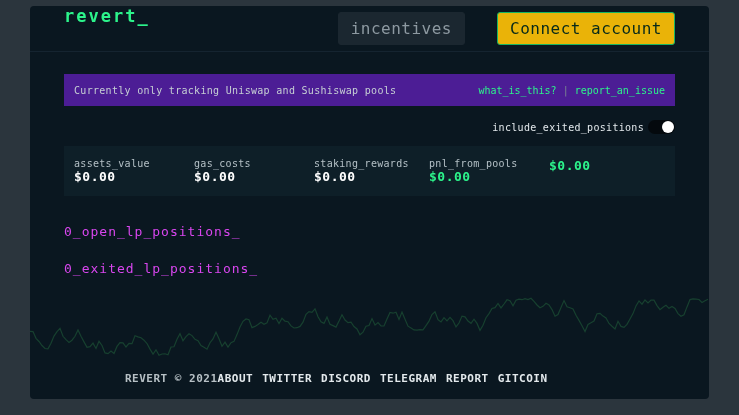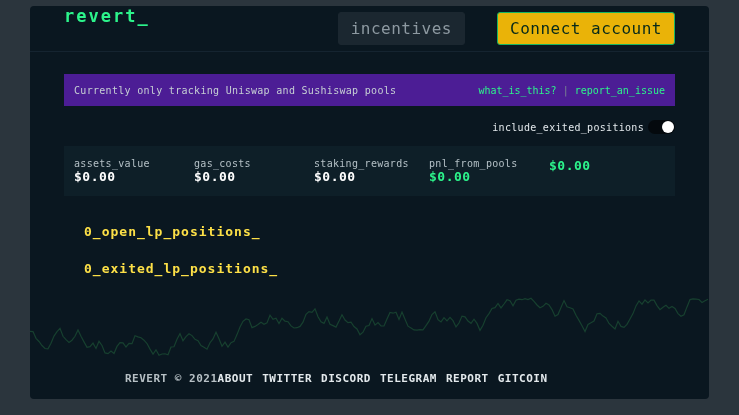--- a/index.html
+++ b/index.html
@@ -102,24 +102,23 @@
     background: #0e1f28;
     padding: 12px 0 12px 10px;
     display: grid;
     grid-template-columns: 120px 120px 115px 120px 1fr;
   }
   .stat-label { font-size: 10px; color: #b4c0c6; letter-spacing: 0.3px; }
   .stat-value { font-size: 13px; font-weight: bold; color: #ffffff; letter-spacing: 0.5px; }
   .stat-value.green { color: #2cf48b; }
   .section-heading {
     font-size: 13px;
-    font-weight: bold;
-    color: #fde047;
+    font-weight: normal;
+    color: #d946ef;
     letter-spacing: 1px;
-    margin-left: 20px;
   }
   .heading-open { margin-top: 28px; }
   .heading-exited { margin-top: 22px; }
   
   .sparkline {
     margin-top: 16px;
     width: 679px;
     height: 70px;
     display: block;
   }

